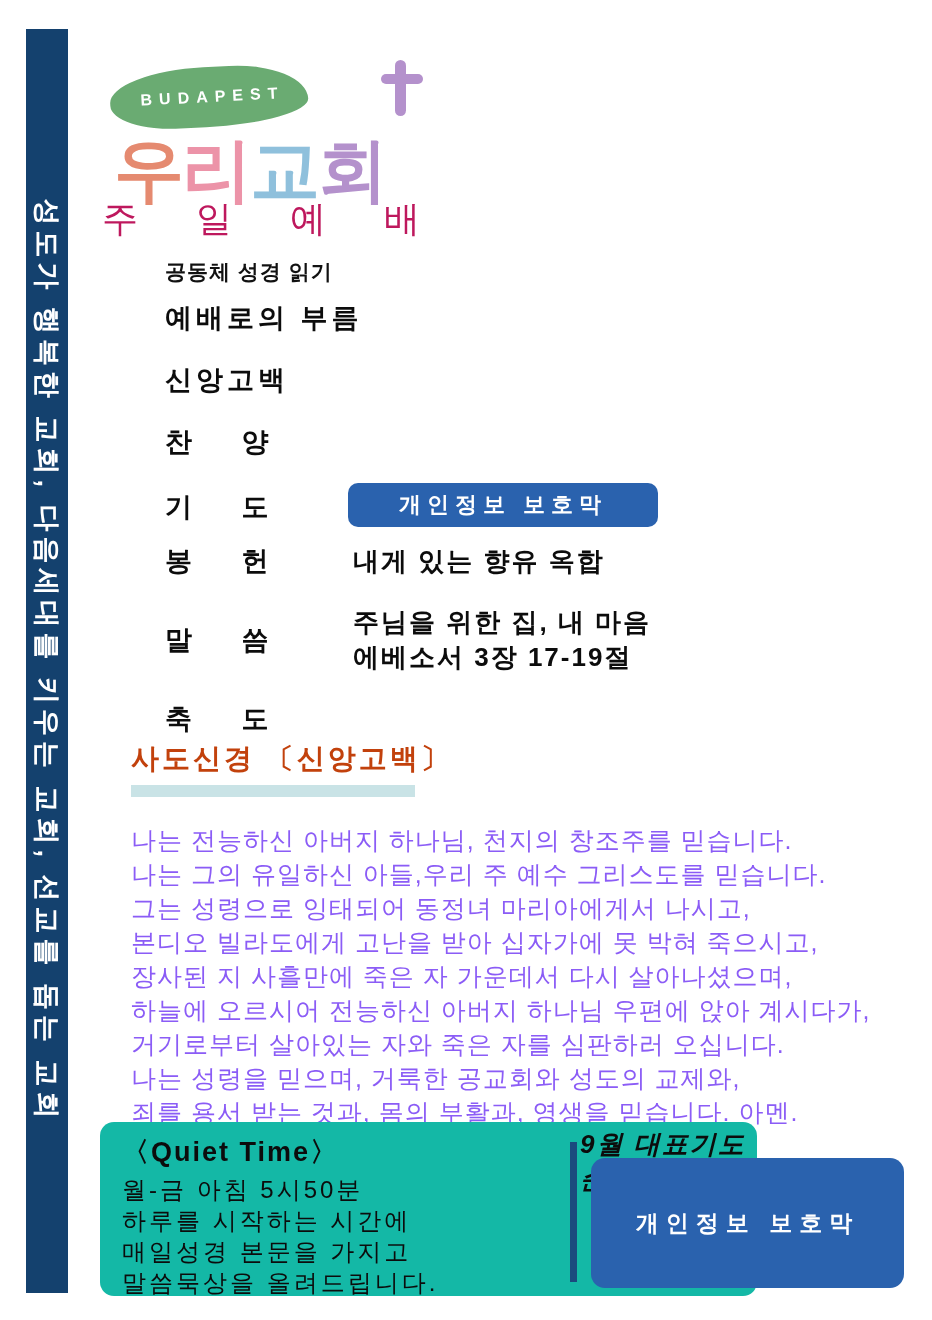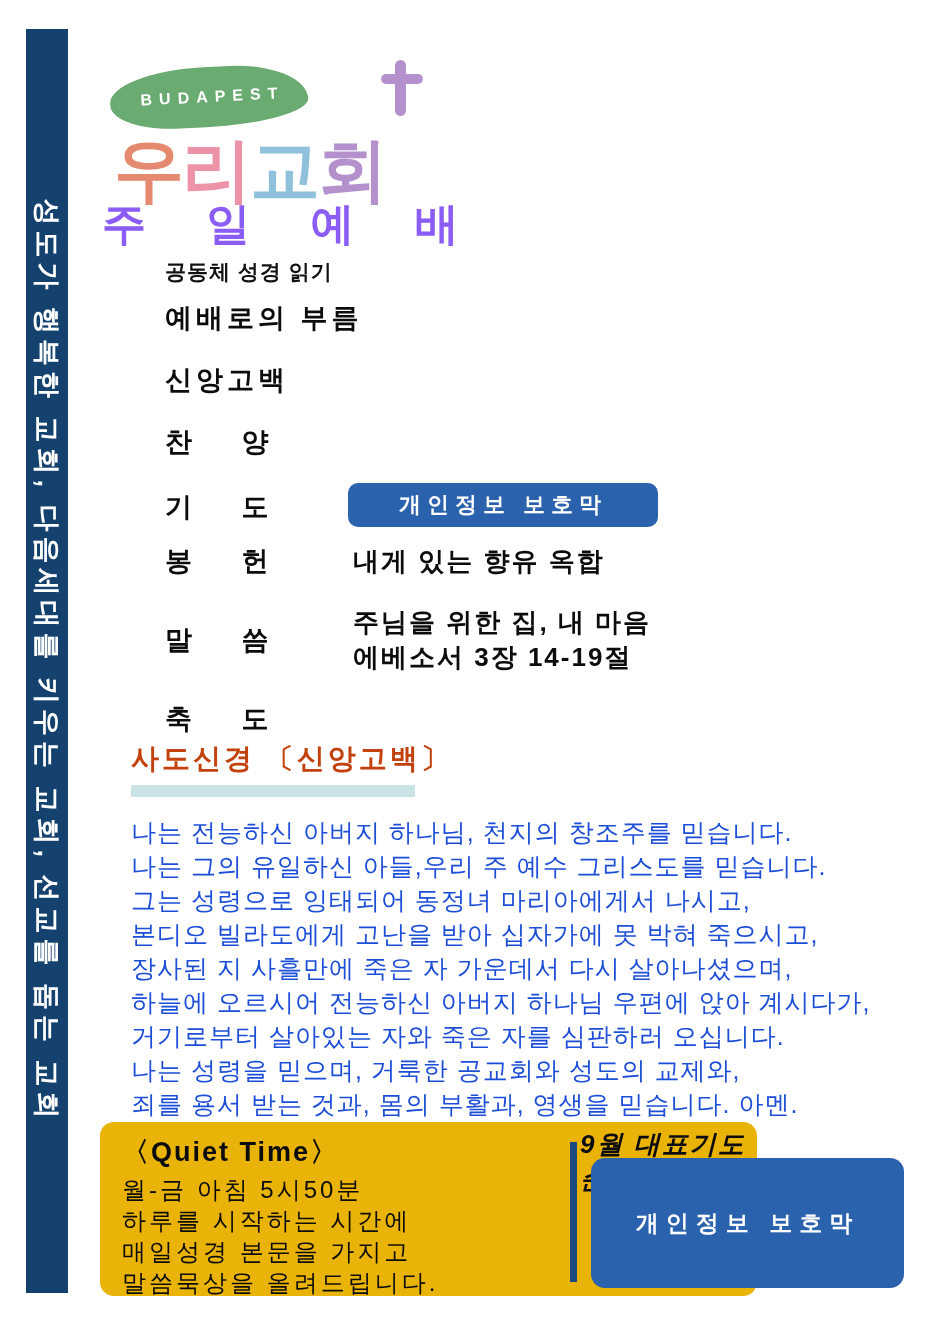--- a/index.html
+++ b/index.html
@@ -59,21 +59,21 @@
   .cross-v {
     position: absolute; left: 295px; top: 15px;
     width: 11px; height: 56px; background: #b491cc; border-radius: 6px;
   }
   .cross-h {
     position: absolute; left: 281px; top: 29px;
     width: 42px; height: 10px; background: #b491cc; border-radius: 6px;
   }
   .subtitle {
     position: absolute; left: 2px; top: 150px;
-    color: #8b5cf6; font-weight: bold; font-size: 44px; letter-spacing: 24px;
+    color: #be185d; font-weight: normal; font-size: 36px; letter-spacing: 24px;
     white-space: nowrap;
   }
 
   
   .order { position: absolute; left: 165px; top: 258px; width: 720px; }
   .order-intro { font-size: 21px; font-weight: 700; color: #111; letter-spacing: 1px; margin-bottom: 14px; }
   .order-row { display: flex; align-items: center; margin-bottom: 26px; }
   .order-row.tight { margin-bottom: 16px; }
   .order-row.mid { }
   .order-label {
@@ -89,28 +89,28 @@
     background: #2a62ae; border-radius: 10px;
     display: flex; align-items: center; justify-content: center;
     color: #ffffff; font-weight: bold; font-size: 22px; letter-spacing: 6px;
   }
   .row4 { align-items: center; }
 
   
   .creed { position: absolute; left: 131px; top: 740px; width: 780px; }
   .creed-title { font-size: 28px; font-weight: bold; color: #c2410c; letter-spacing: 3px; }
   .creed-underline { width: 284px; height: 12px; background: #c9e3e6; margin-top: 7px; }
-  .creed-body { margin-top: 18px; font-size: 25px; line-height: 34px; letter-spacing: 1px; color: #1d4ed8; }
+  .creed-body { margin-top: 26px; font-size: 25px; line-height: 34px; letter-spacing: 1px; color: #8b5cf6; }
   .creed-body div { white-space: nowrap; }
 
   
   .panel {
     position: absolute; left: 100px; top: 1122px;
     width: 657px; height: 174px;
-    background: #eab308; border-radius: 14px;
+    background: #14b8a6; border-radius: 14px;
   }
   .qt-title { position: absolute; left: 22px; top: 12px; font-size: 27px; font-weight: bold; color: #0c0c0c; letter-spacing: 2px; }
   .qt-body { position: absolute; left: 22px; top: 52px; font-size: 24px; line-height: 31px; letter-spacing: 3px; color: #0c0c0c; }
   .panel-divider { position: absolute; left: 470px; top: 20px; width: 7px; height: 140px; background: #1b4a7e; }
   .prayer-title { position: absolute; left: 480px; top: 5px; font-size: 26px; font-weight: bold; color: #0c0c0c; letter-spacing: 2px; font-style: italic; }
   .prayer-box {
     position: absolute; left: 491px; top: 36px;
     width: 313px; height: 130px;
     background: #2a62ae; border-radius: 14px;
     display: flex; align-items: center; justify-content: center;
@@ -160,21 +160,21 @@
 
     <div class="order-row">
       <div class="order-label spread">봉 헌</div>
       <div class="order-content">내게 있는 향유 옥합</div>
     </div>
 
     <div class="order-row mid">
       <div class="order-label spread">말 씀</div>
       <div class="order-content">
         <div>주님을 위한 집, 내 마음</div>
-        <div>에베소서 3장 14-19절</div>
+        <div>에베소서 3장 17-19절</div>
       </div>
     </div>
 
     <div class="order-row">
       <div class="order-label spread">축 도</div>
     </div>
   </div>
 
   <div class="creed">
     <div class="creed-title">사도신경 〔신앙고백〕</div>

